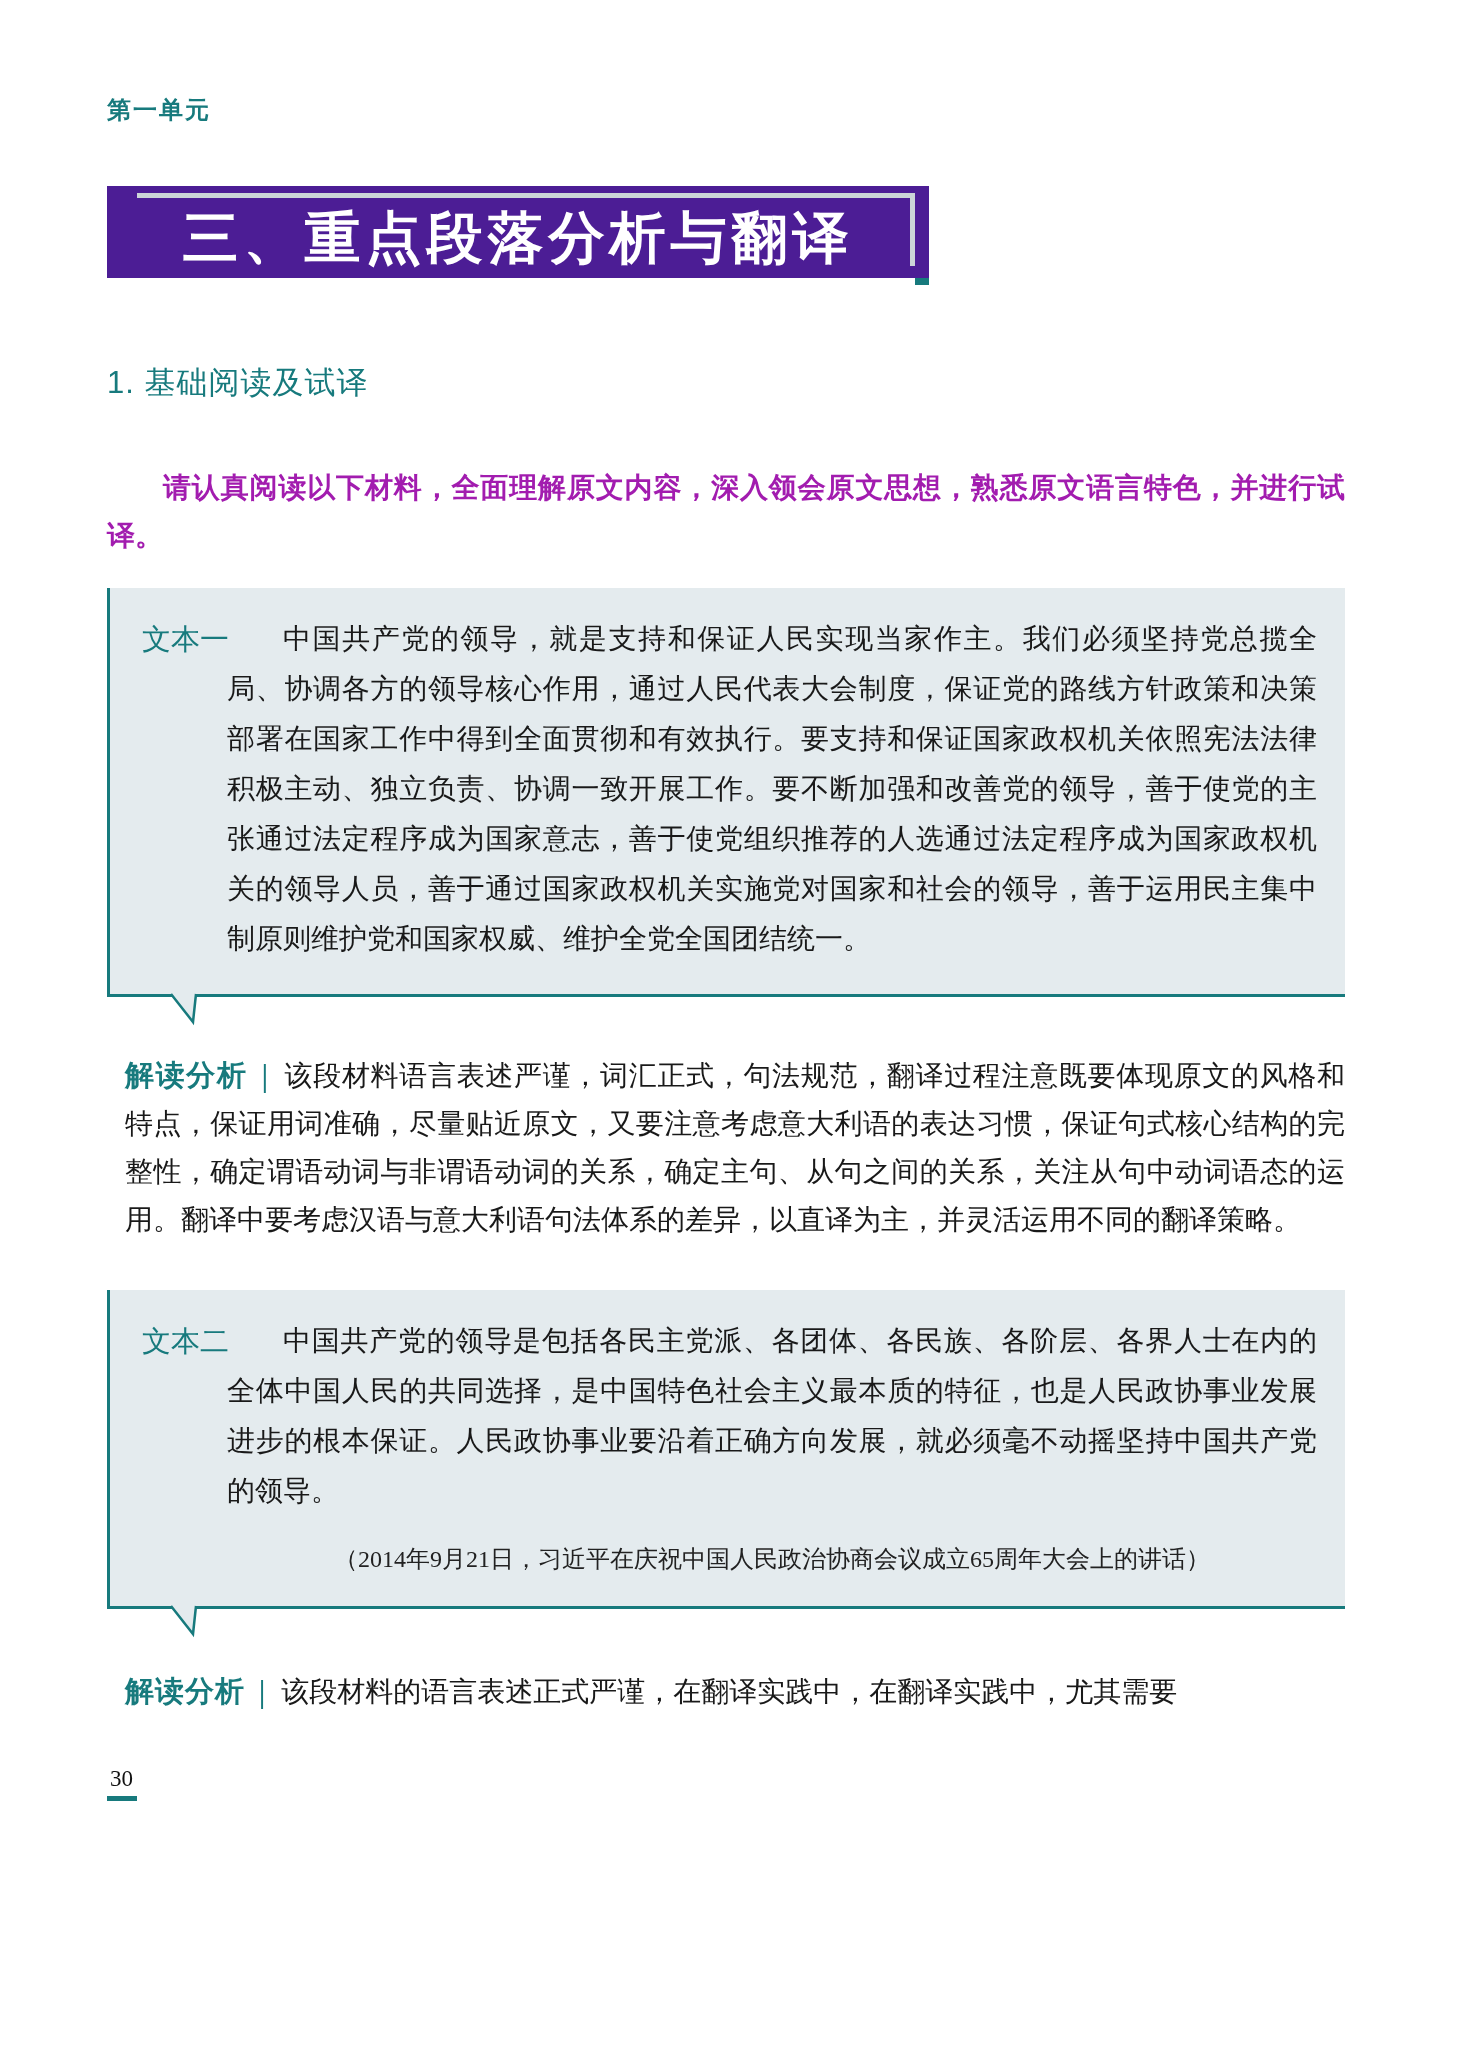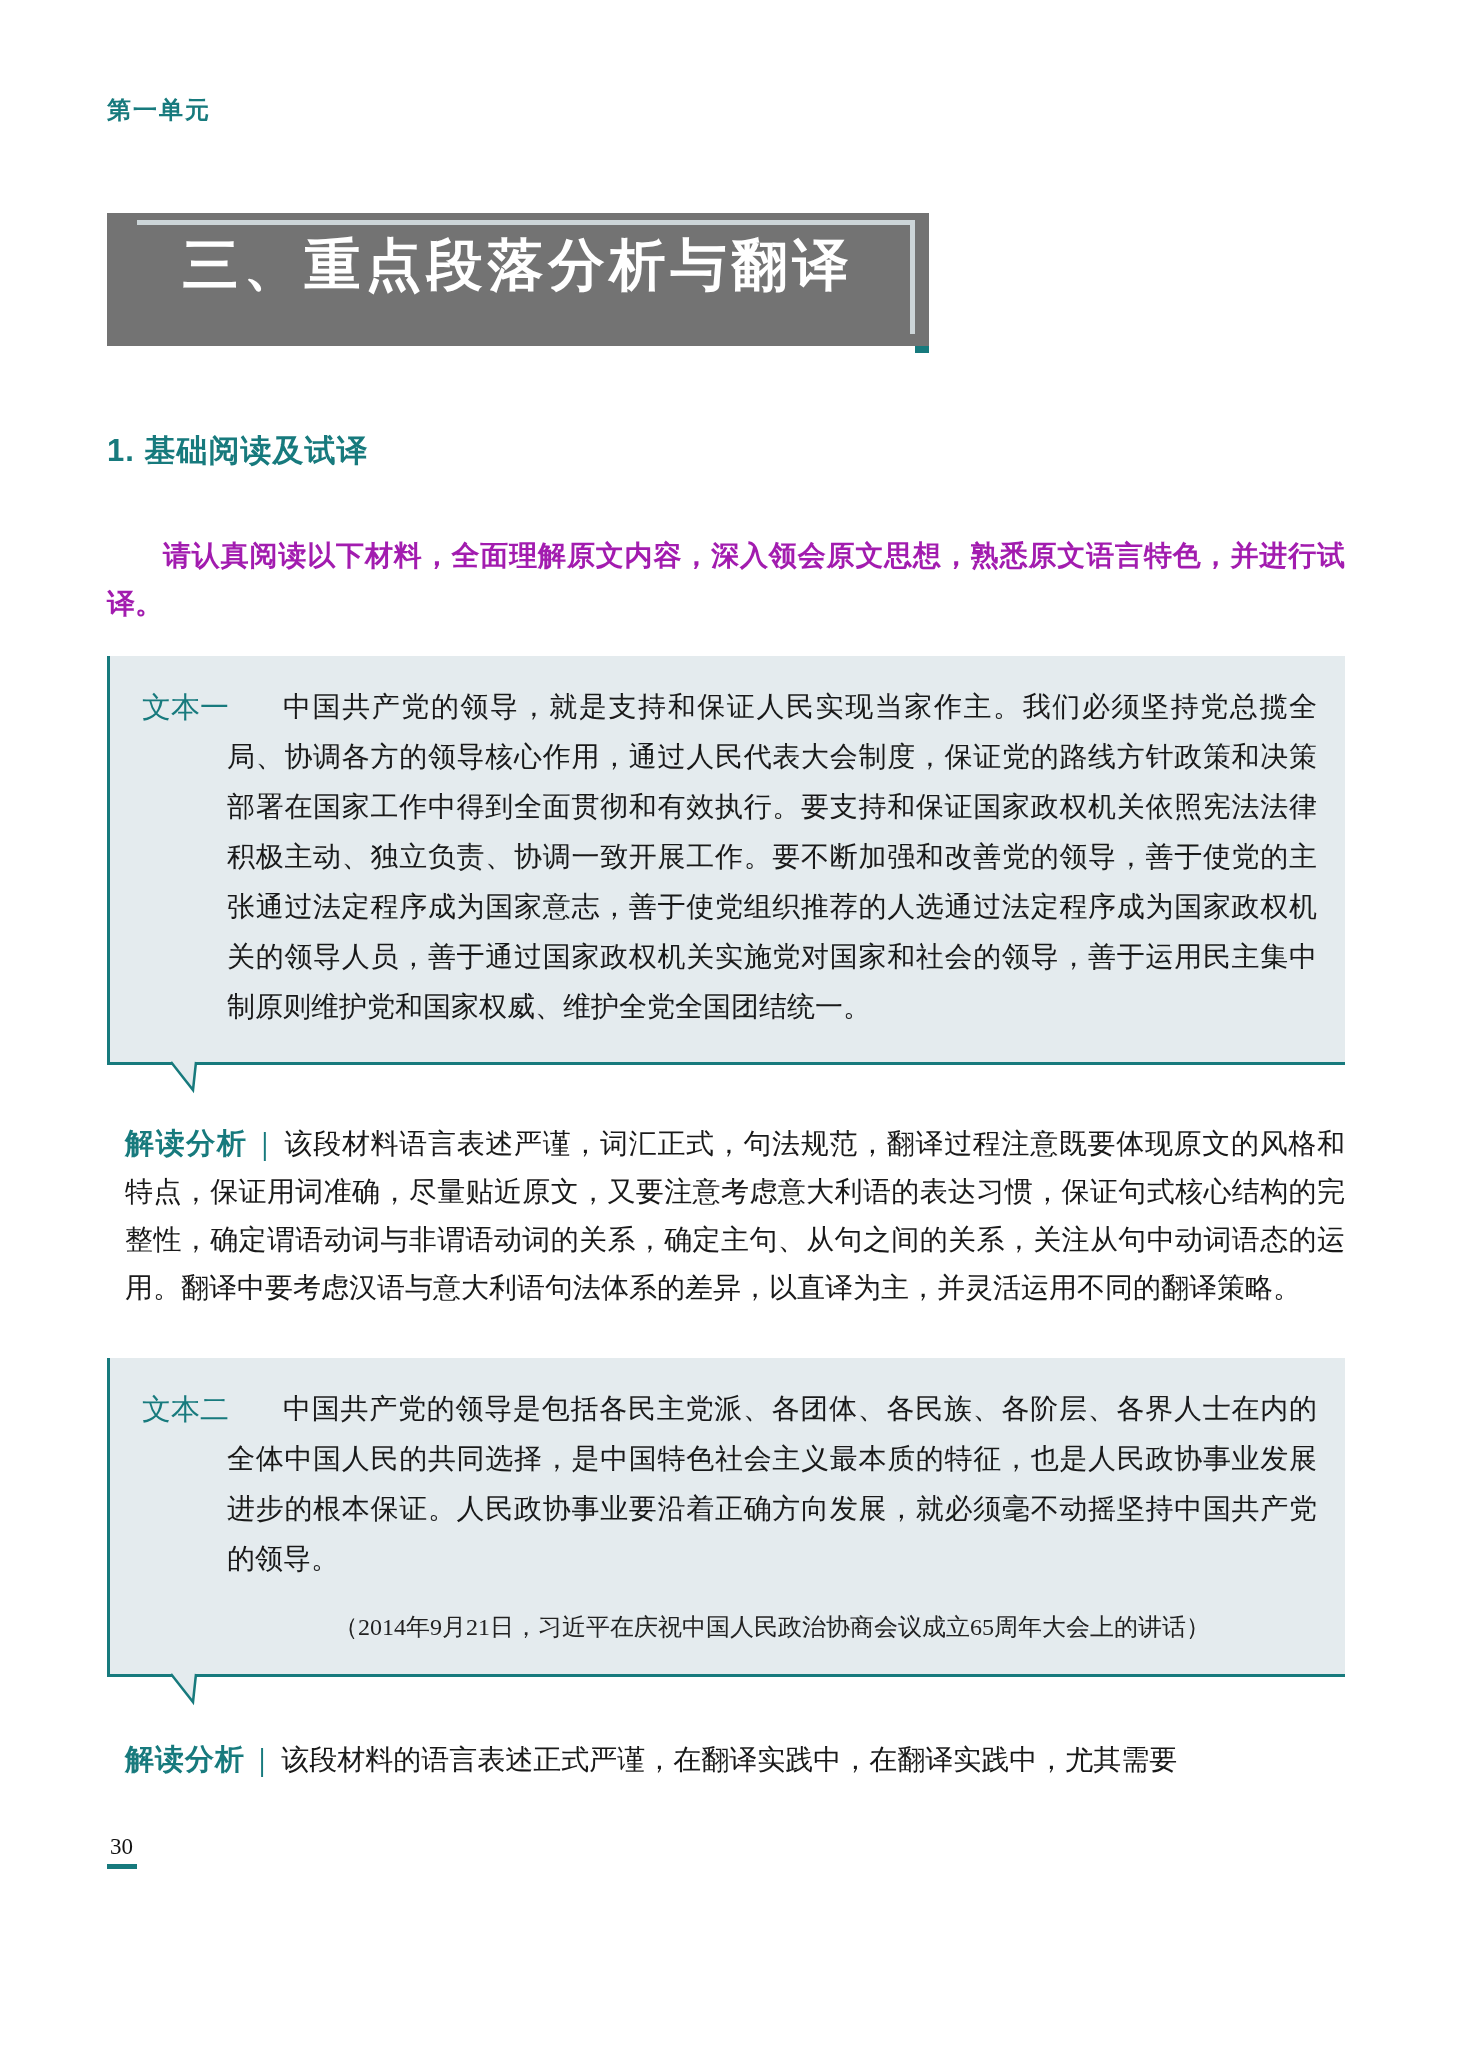--- a/index.html
+++ b/index.html
@@ -22,24 +22,24 @@
     font-weight: bold;
     font-size: 24px;
     line-height: 28px;
     color: #177a7d;
     letter-spacing: 2px;
   }
 
   
   .banner {
     position: relative;
-    margin-top: 89px;
+    margin-top: 62px;
     width: 822px;
-    height: 133px;
-    background: #737373;
+    height: 92px;
+    background: #4c1d95;
   }
   .banner::before {            
     content: "";
     position: absolute;
     left: 30px; right: 14px; top: 7px;
     height: 5px;
     background: #ccd5d8;
   }
   .banner::after {             
     content: "";
@@ -63,21 +63,21 @@
     line-height: 104px;
     letter-spacing: 5px;
     color: #ffffff;
     white-space: nowrap;
   }
 
   
   .sub-heading {
     margin-top: 84px;
     font-family: "Liberation Sans", sans-serif;
-    font-weight: bold;
+    font-weight: normal;
     font-size: 31px;
     color: #177a7d;
     letter-spacing: 1px;
   }
 
   
   .intro {
     margin-top: 60px;
     font-weight: bold;
     font-size: 28px;

